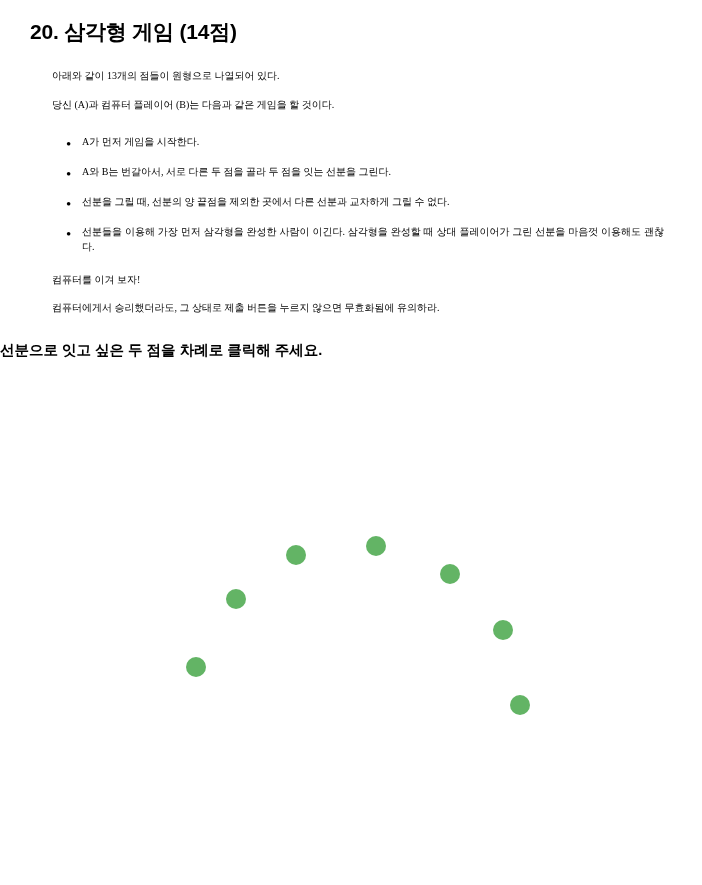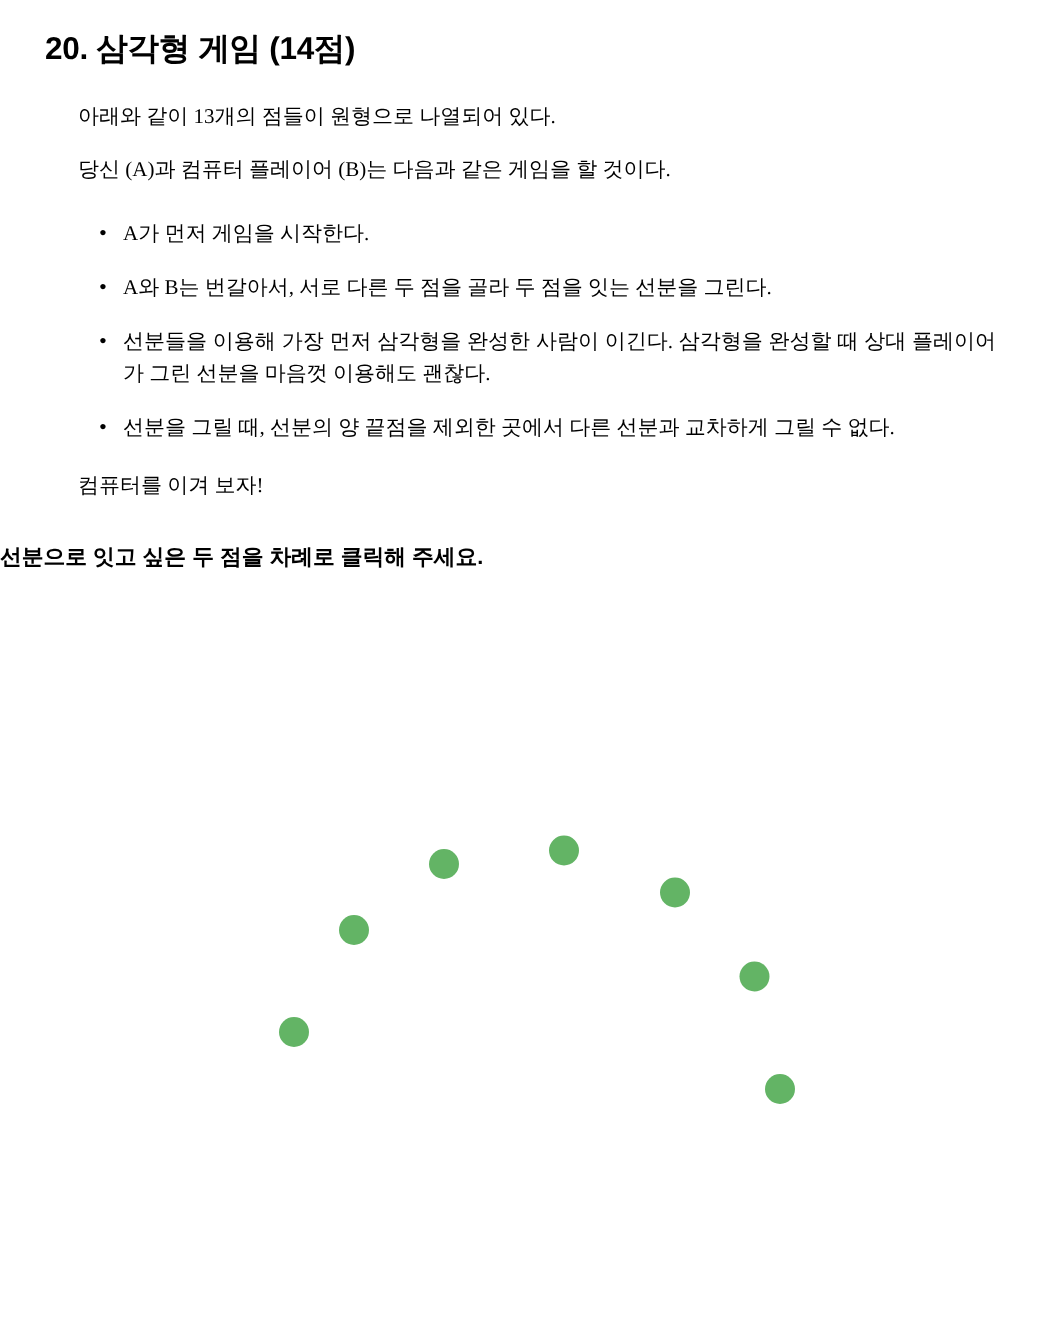--- a/index.html
+++ b/index.html
@@ -23,40 +23,40 @@
     padding: 0;
   }
   .title {
     font-family: "Liberation Sans", sans-serif;
     font-weight: bold;
     font-size: 21px;
     margin: 18px 16px 0 30px;
     letter-spacing: -0.2px;
   }
   .para {
-    font-size: 14px;
+    font-size: 10px;
     line-height: 1.55;
     margin: 0 38px 0 38px;
     text-align: justify;
   }
   .p-intro1 {
     margin-top: 22px;
     text-indent: 14px;
   }
   .p-intro2 {
     margin-top: 13px;
     text-indent: 14px;
   }
   ul.rules {
     margin: 22px 38px 0 38px;
     padding-left: 28px;
     list-style: none;
   }
   ul.rules li {
-    font-size: 14px;
+    font-size: 10px;
     line-height: 1.5;
     margin-bottom: 15px;
     position: relative;
     padding-left: 16px;
     text-align: justify;
   }
   ul.rules li::before {
     content: "\2022";
     position: absolute;
     left: 0;
@@ -103,25 +103,26 @@
 <div class="page">
 
   <h1 class="title">20. 삼각형 게임 (14점)</h1>
 
   <p class="para p-intro1">아래와 같이 13개의 점들이 원형으로 나열되어 있다.</p>
   <p class="para p-intro2">당신 (A)과 컴퓨터 플레이어 (B)는 다음과 같은 게임을 할 것이다.</p>
 
   <ul class="rules">
     <li>A가 먼저 게임을 시작한다.</li>
     <li>A와 B는 번갈아서, 서로 다른 두 점을 골라 두 점을 잇는 선분을 그린다.</li>
+    <li>선분을 그릴 때, 선분의 양 끝점을 제외한 곳에서 다른 선분과 교차하게 그릴 수 없다.</li>
     <li>선분들을 이용해 가장 먼저 삼각형을 완성한 사람이 이긴다. 삼각형을 완성할 때 상대 플레이어가 그린 선분을 마음껏 이용해도 괜찮다.</li>
-    <li>선분을 그릴 때, 선분의 양 끝점을 제외한 곳에서 다른 선분과 교차하게 그릴 수 없다.</li>
   </ul>
 
   <p class="para p-cheer">컴퓨터를 이겨 보자!</p>
+  <p class="para p-note">컴퓨터에게서 승리했더라도, 그 상태로 제출 버튼을 누르지 않으면 무효화됨에 유의하라.</p>
 
   <div class="game-heading">선분으로 잇고 싶은 두 점을 차례로 클릭해 주세요.</div>
 
   <div class="board">
     <div class="dot" style="left: 296px; top: 187px; background: rgb(99, 180, 101);"></div>
     <div class="dot" style="left: 376px; top: 178px; background: rgb(99, 180, 101);"></div>
     <div class="dot" style="left: 450px; top: 206px; background: rgb(99, 180, 101);"></div>
     <div class="dot" style="left: 236px; top: 231px; background: rgb(99, 180, 101);"></div>
     <div class="dot" style="left: 503px; top: 262px; background: rgb(99, 180, 101);"></div>
     <div class="dot" style="left: 196px; top: 299px; background: rgb(99, 180, 101);"></div>

